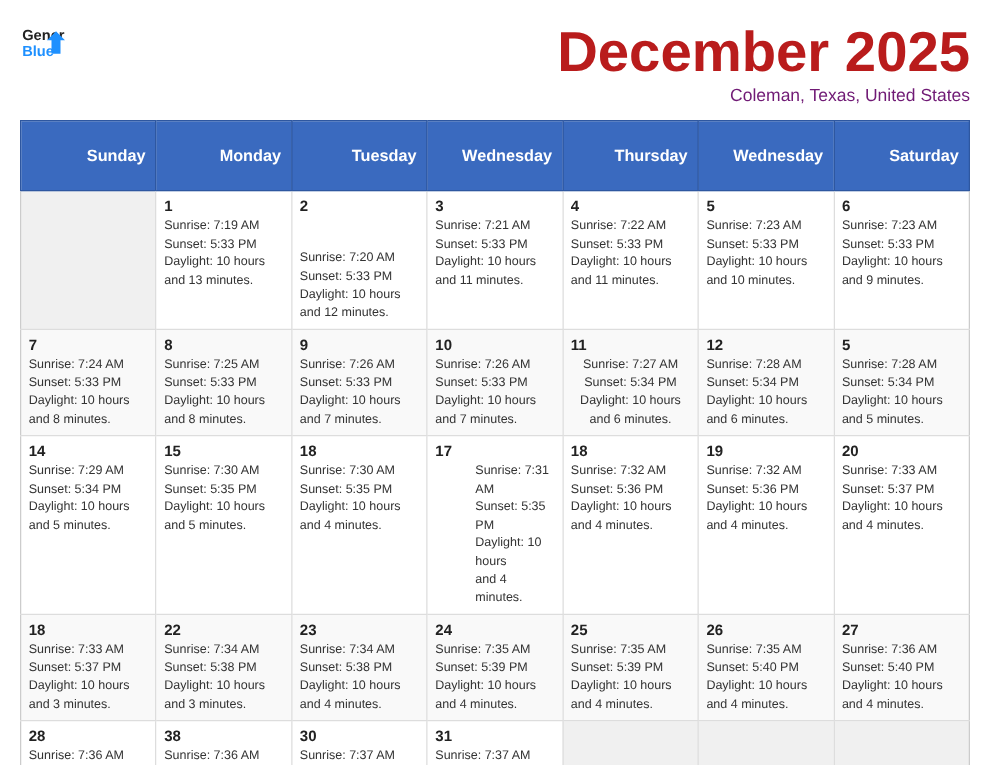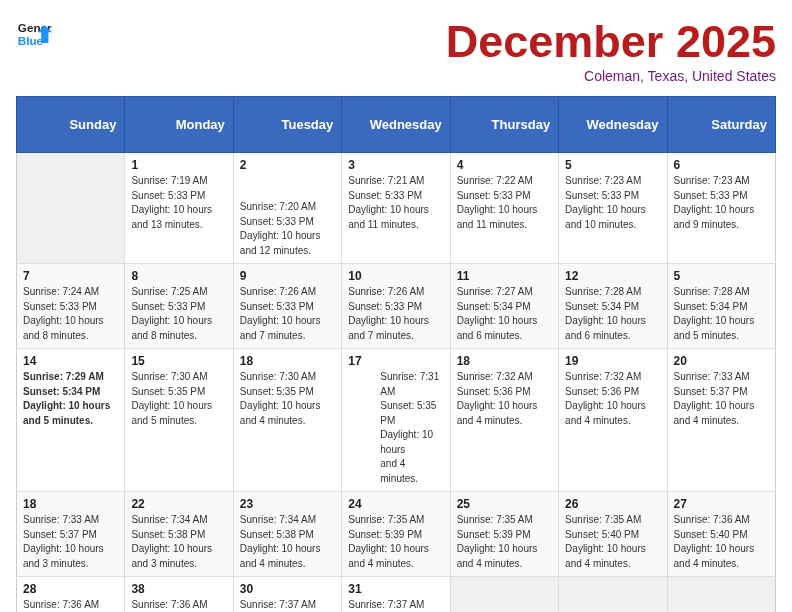--- a/index.html
+++ b/index.html
@@ -181,21 +181,21 @@
         </td>
         <td>
           <span class="day-num">10</span>
           <div class="day-info" style="white-space: pre-line;">Sunrise: 7:26 AM
 Sunset: 5:33 PM
 Daylight: 10 hours
 and 7 minutes.</div>
         </td>
         <td>
           <span class="day-num">11</span>
-          <div class="day-info" style="white-space: pre-line;">Sunrise: 7:27 AM
+          <div class="day-info" style="white-space: pre-line; text-align: center;">Sunrise: 7:27 AM
 Sunset: 5:34 PM
 Daylight: 10 hours
 and 6 minutes.</div>
         </td>
         <td>
           <span class="day-num">12</span>
           <div class="day-info" style="white-space: pre-line;">Sunrise: 7:28 AM
 Sunset: 5:34 PM
 Daylight: 10 hours
 and 6 minutes.</div>
@@ -204,21 +204,21 @@
           <span class="day-num">5</span>
           <div class="day-info" style="white-space: pre-line;">Sunrise: 7:28 AM
 Sunset: 5:34 PM
 Daylight: 10 hours
 and 5 minutes.</div>
         </td>
       </tr>
       <tr>
         <td>
           <span class="day-num">14</span>
-          <div class="day-info" style="white-space: pre-line; font-weight: bold;">Sunrise: 7:29 AM
+          <div class="day-info" style="white-space: pre-line;">Sunrise: 7:29 AM
 Sunset: 5:34 PM
 Daylight: 10 hours
 and 5 minutes.</div>
         </td>
         <td>
           <span class="day-num">15</span>
           <div class="day-info" style="white-space: pre-line;">Sunrise: 7:30 AM
 Sunset: 5:35 PM
 Daylight: 10 hours
 and 5 minutes.</div>

